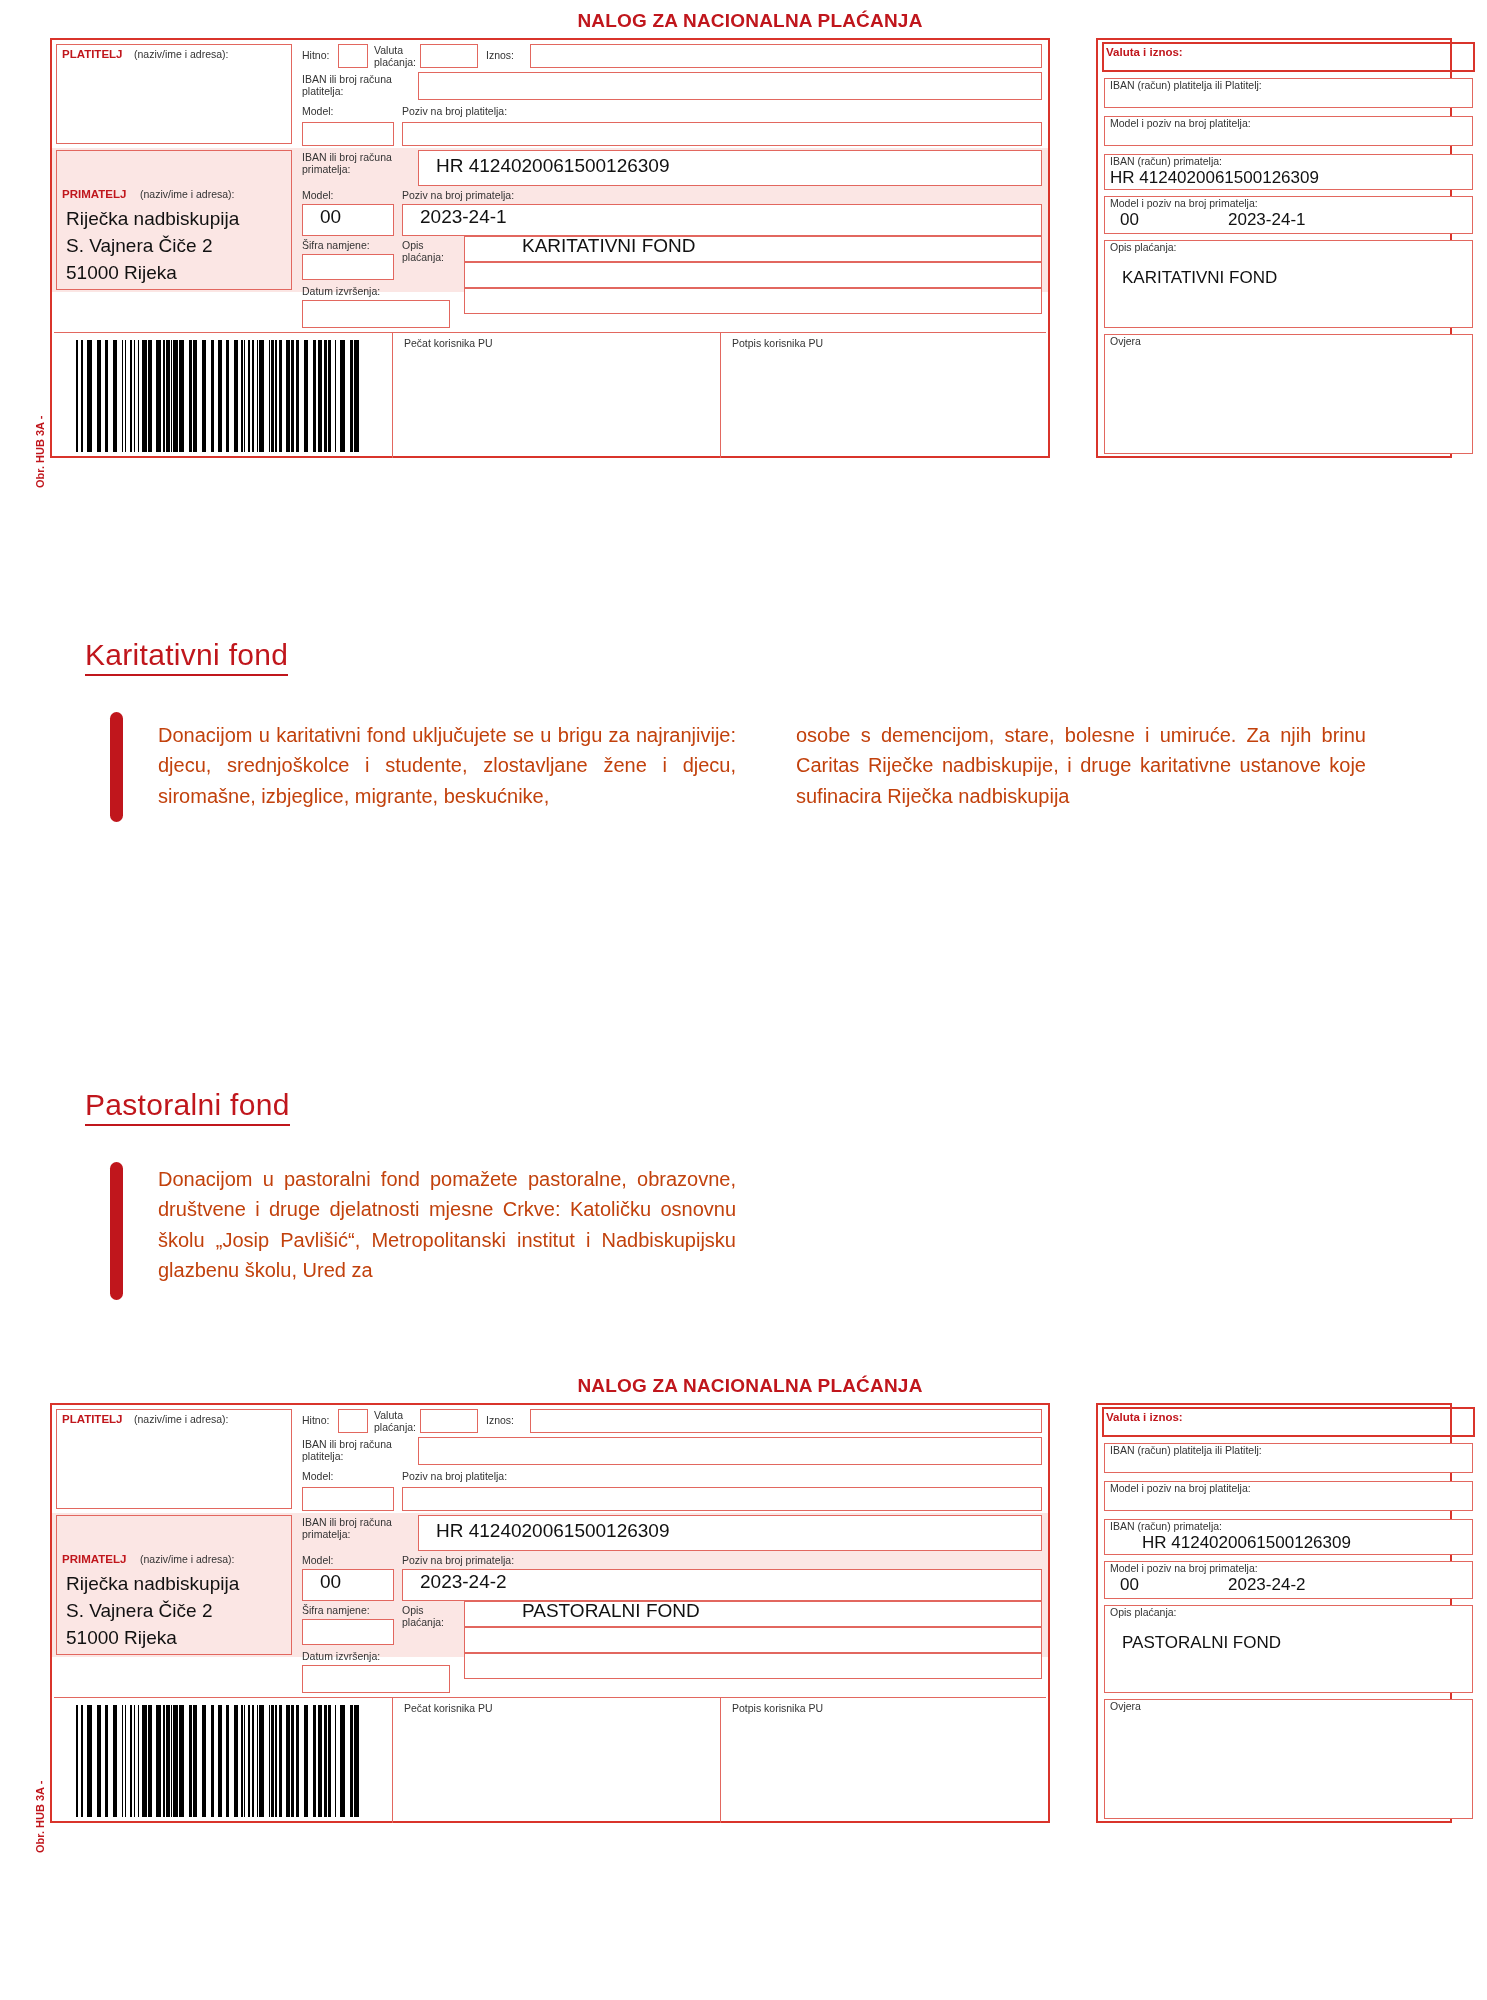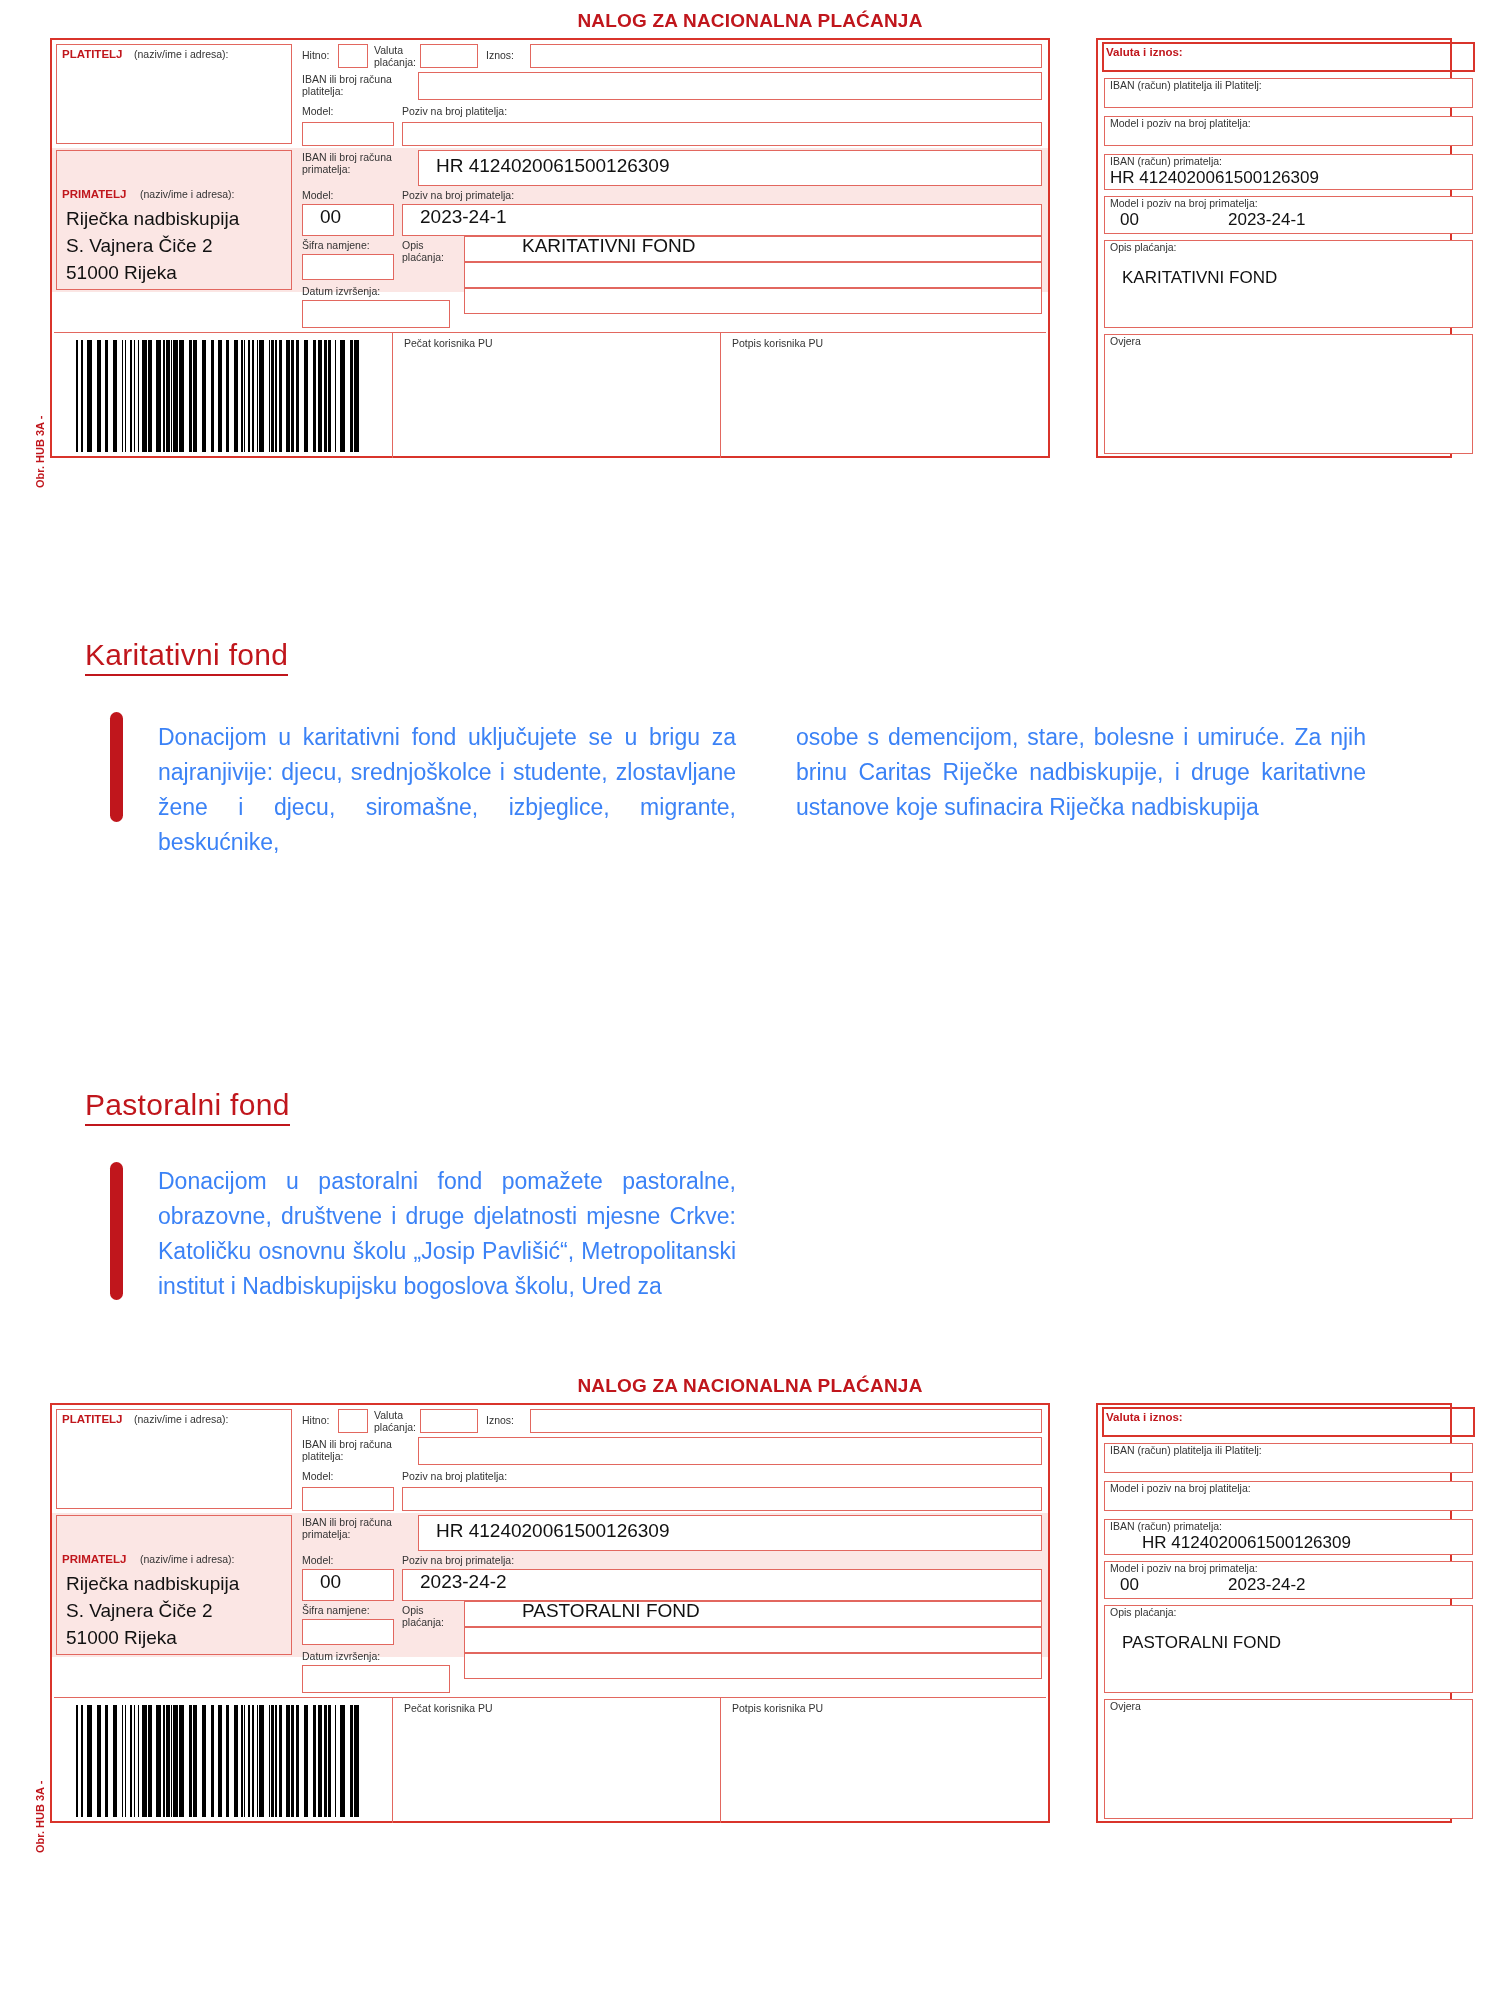--- a/index.html
+++ b/index.html
@@ -113,23 +113,23 @@
     letter-spacing: .3px;
   }
   .redbar {
     position: absolute;
     width: 13px;
     border-radius: 7px;
     background: #c0161c;
   }
   .col {
     position: absolute;
-    font-size: 23px;
+    font-size: 20px;
     line-height: 1.52;
-    color: #3b82f6;
+    color: #c2410c;
     text-align: justify;
     text-justify: inter-word;
   }
   .banner {
     position: absolute;
     left: 0;
     width: 1487px;
     background: #8e1620;
     color: #fff;
     display: flex;
@@ -350,21 +350,21 @@
   </div>
 
   <div class="sect-title" style="left:85px; top:638px;">Karitativni fond</div>
   <div class="redbar" style="left:110px; top:712px; height:110px;"></div>
   <div class="col" style="left:158px; top:720px; width:578px;">Donacijom u karitativni fond uključujete se u brigu za najranjivije: djecu, srednjoškolce i studente, zlostavljane žene i djecu, siromašne, izbjeglice, migrante, beskućnike,</div>
   <div class="col" style="left:756px; top:720px; width:570px;margin-left:40px;">osobe s demencijom, stare, bolesne i umiruće. Za njih brinu Caritas Riječke nadbiskupije, i druge karitativne ustanove koje sufinacira Riječka nadbiskupija</div>
 
 
   <div class="sect-title" style="left:85px; top:1088px;">Pastoralni fond</div>
   <div class="redbar" style="left:110px; top:1162px; height:138px;"></div>
-  <div class="col" style="left:158px; top:1164px; width:578px;">Donacijom u pastoralni fond pomažete pastoralne, obrazovne, društvene i druge djelatnosti mjesne Crkve: Katoličku osnovnu školu „Josip Pavlišić“, Metropolitanski institut i Nadbiskupijsku bogoslova školu, Ured za</div>
+  <div class="col" style="left:158px; top:1164px; width:578px;">Donacijom u pastoralni fond pomažete pastoralne, obrazovne, društvene i druge djelatnosti mjesne Crkve: Katoličku osnovnu školu „Josip Pavlišić“, Metropolitanski institut i Nadbiskupijsku glazbenu školu, Ured za</div>
 
   <div class="slip" style="top:1375px;">
     <div class="slip-title">NALOG ZA NACIONALNA PLAĆANJA</div>
 
     <div class="slip-body" style="height:440px;">
 
       <div class="sideways" style="left:-16px; top:450px;">Obr. HUB 3A -</div>
 
       <div class="mainform" style="height:420px;">
         <div class="band" style="left:0; top:108px; width:996px; height:144px;"></div>

